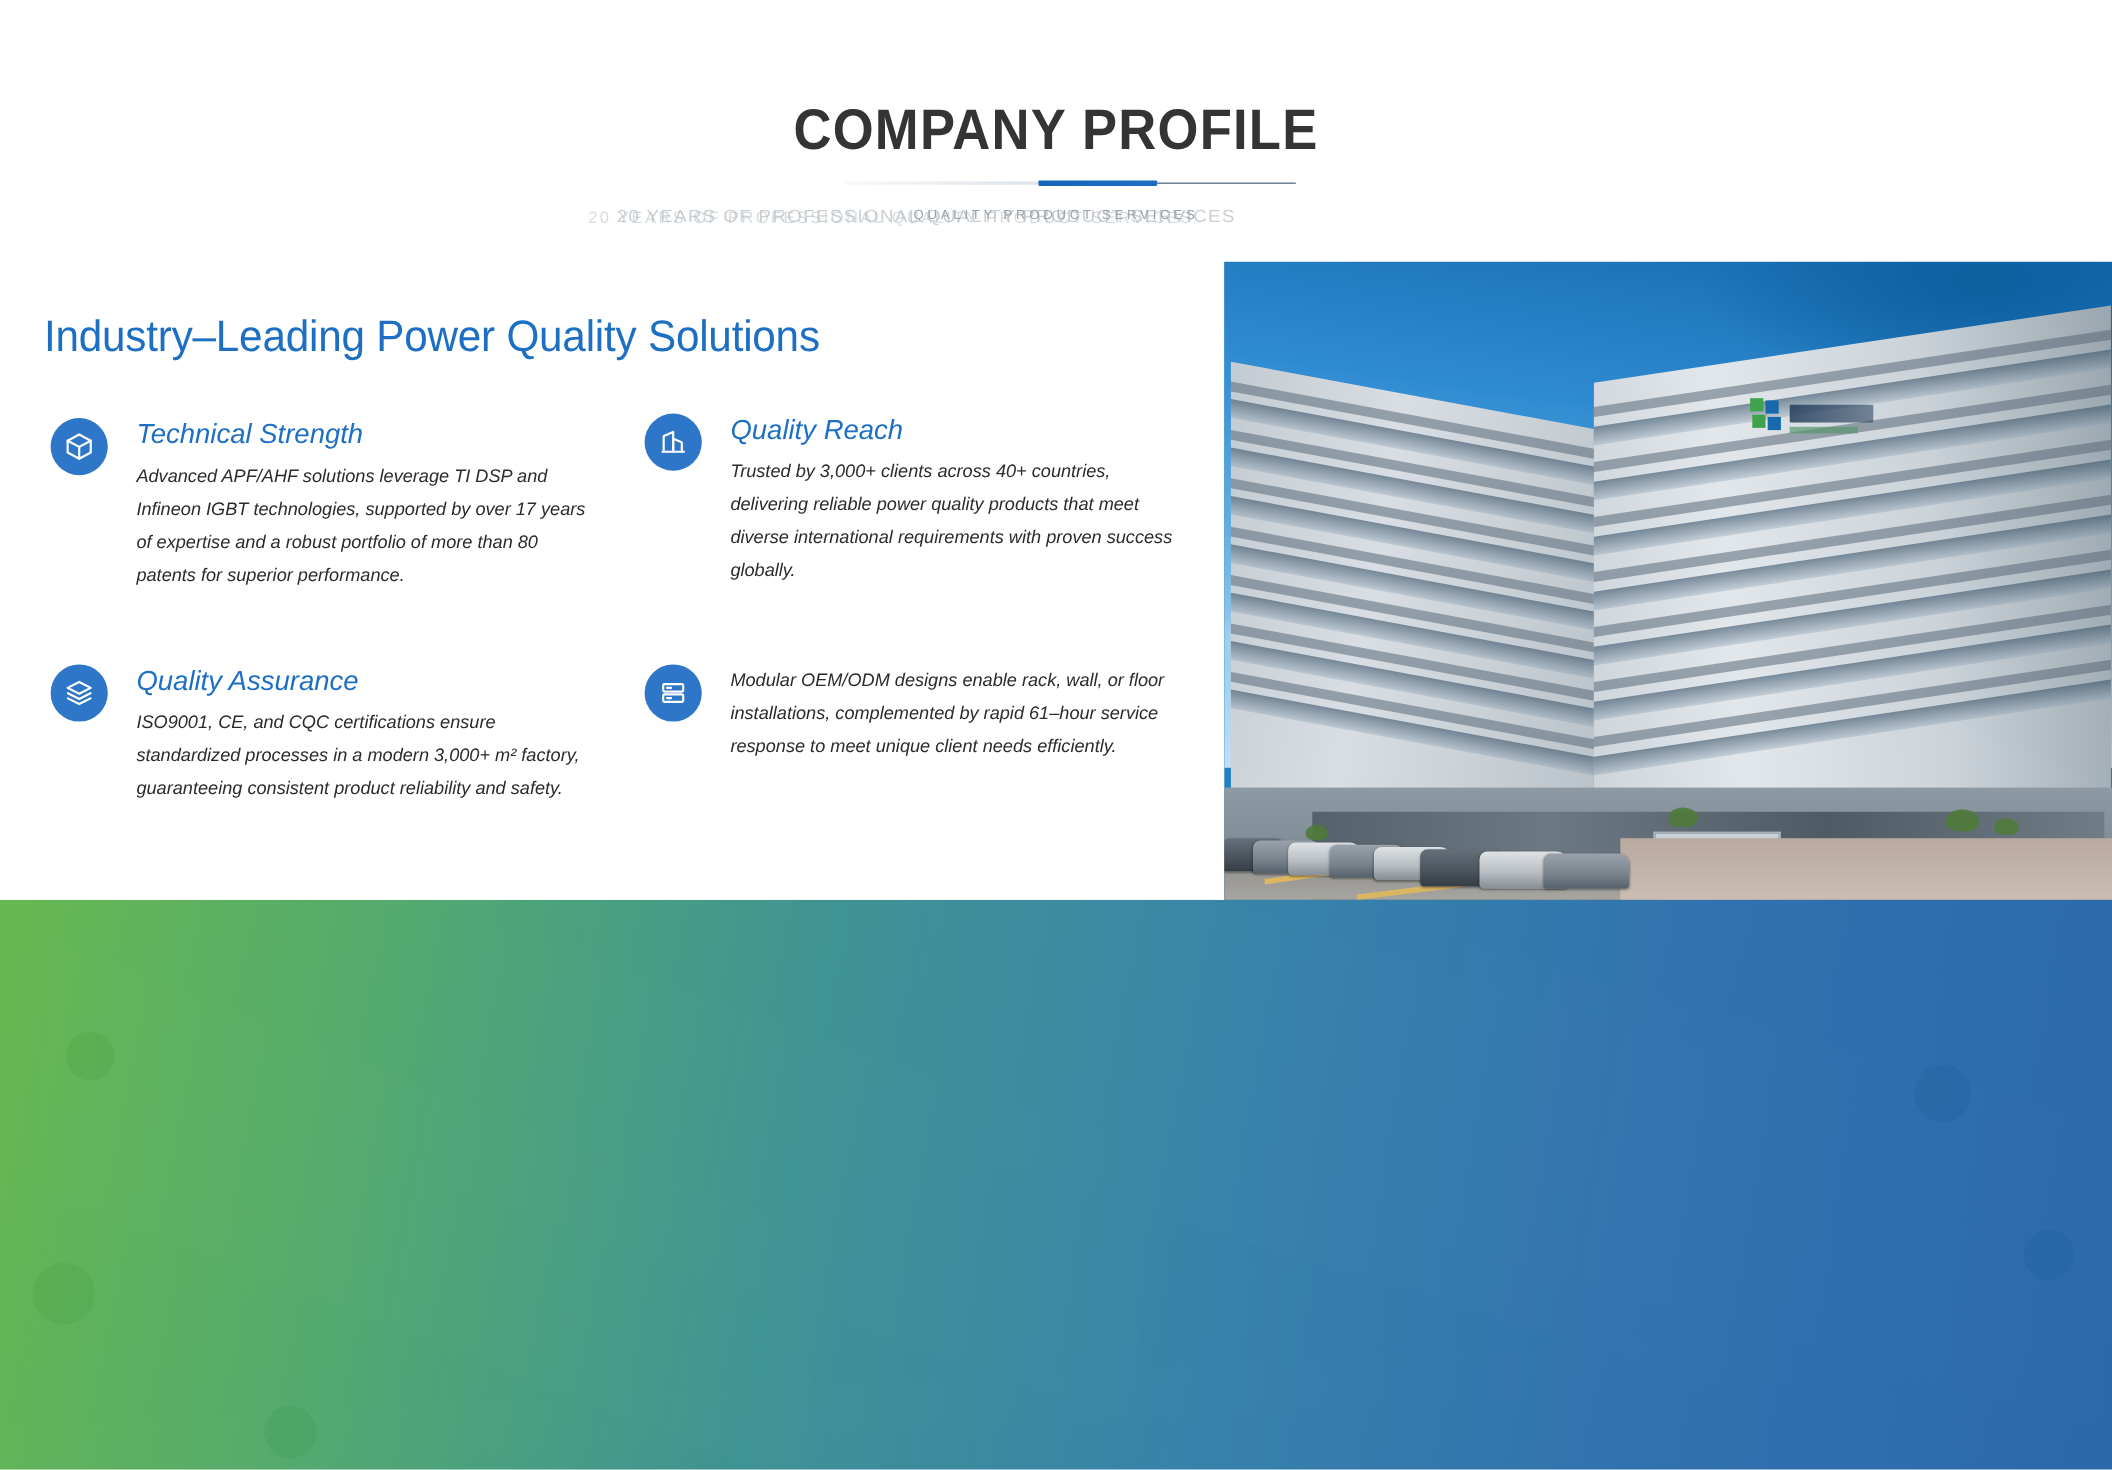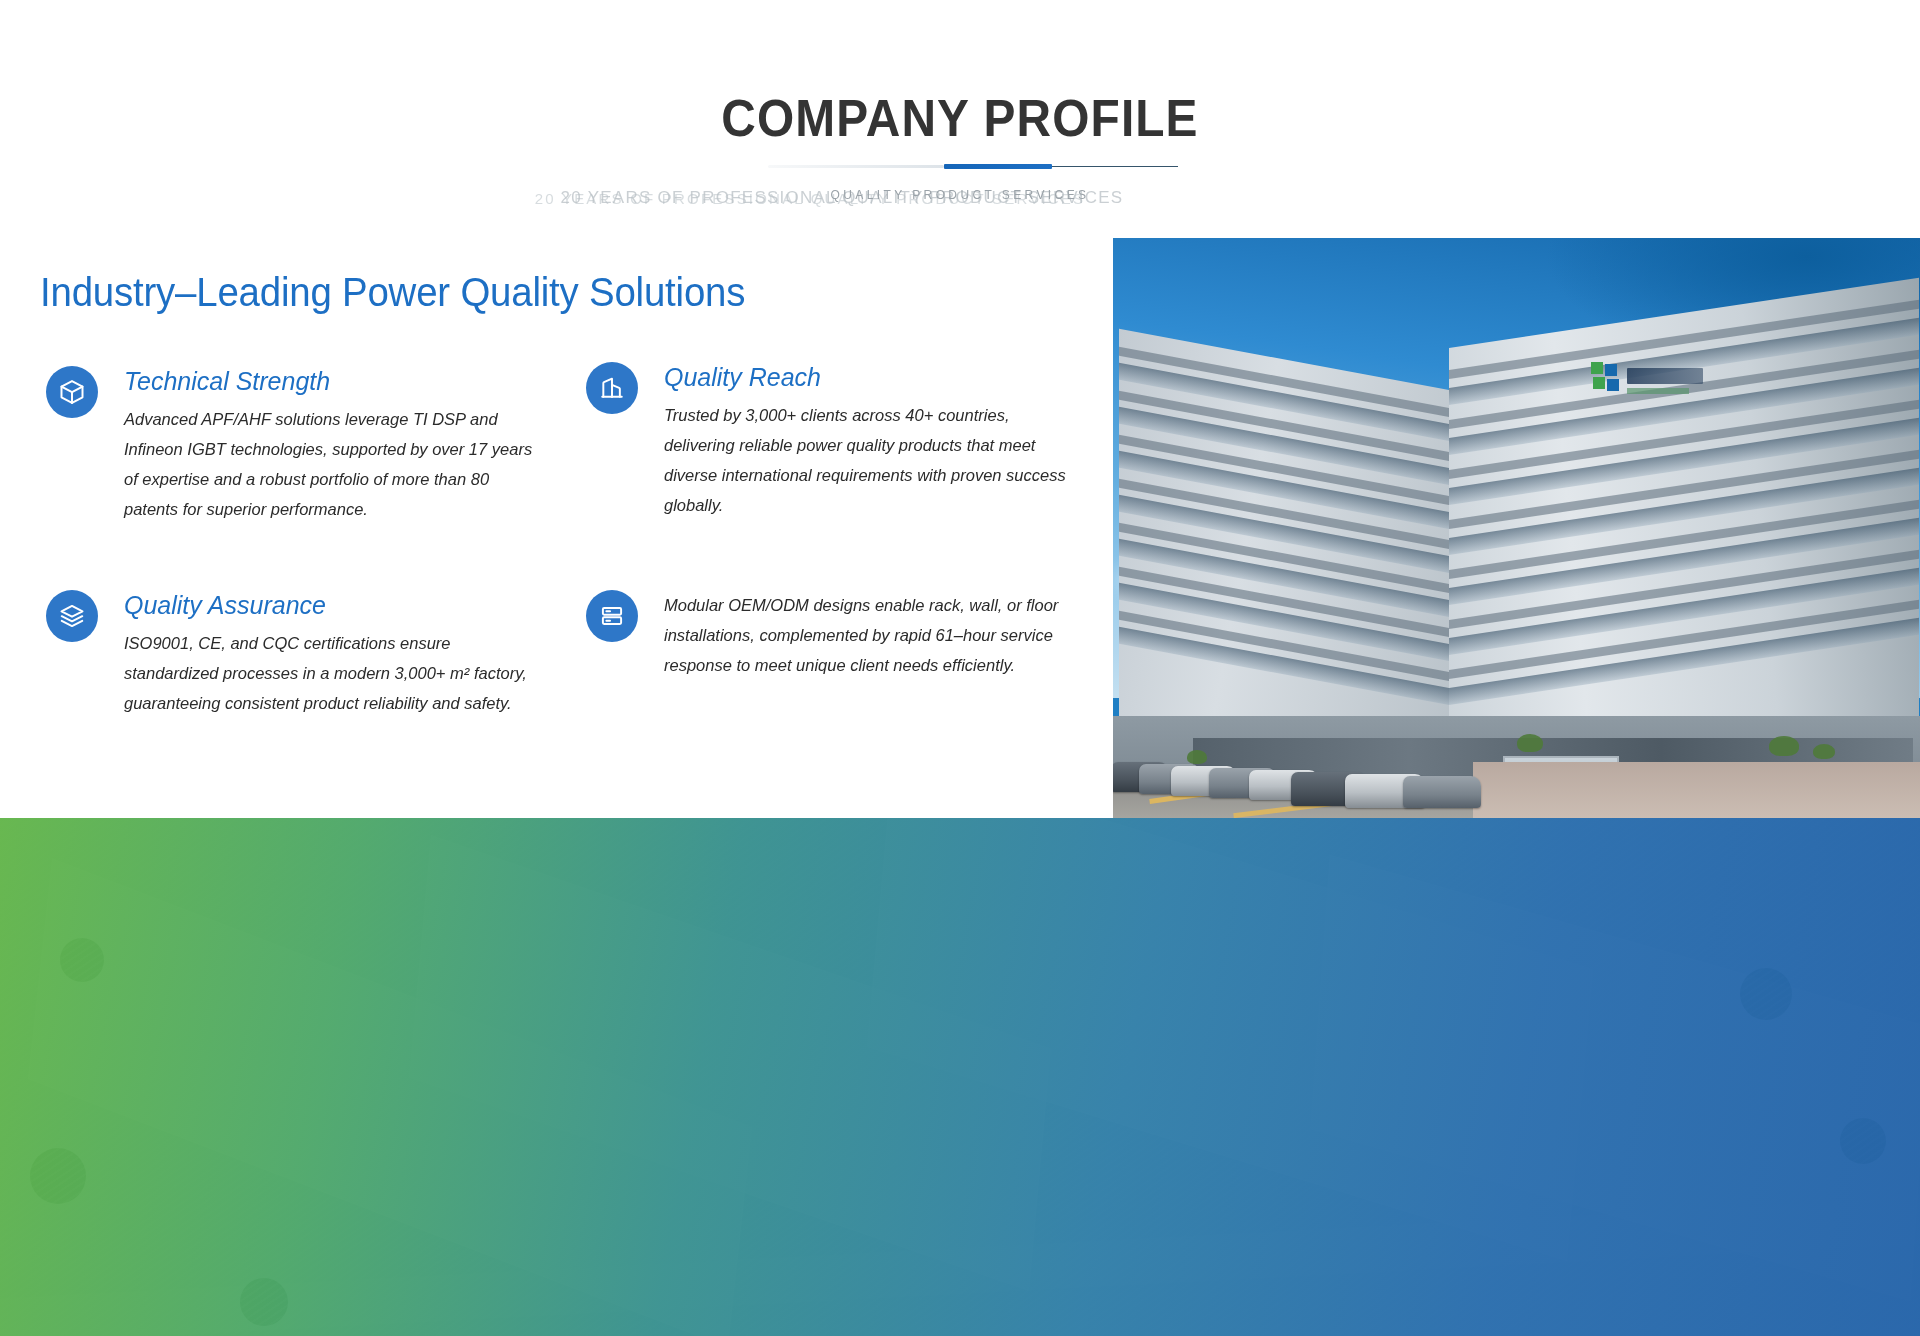--- a/index.html
+++ b/index.html
@@ -106,21 +106,21 @@
 
   
   #middle {
     position: absolute;
     left: 0; top: 222px;
     width: 1920px;
     height: 580px;
   }
   #features {
     position: absolute;
-    left: 0; top: 0;
+    left: 0; top: 14px;
     width: 1113px;
     height: 580px;
     background: #ffffff;
   }
   #section-heading {
     position: absolute;
     left: 40px; top: 32px;
     font-size: 40px;
     color: #1d6fc4;
     font-weight: normal;

